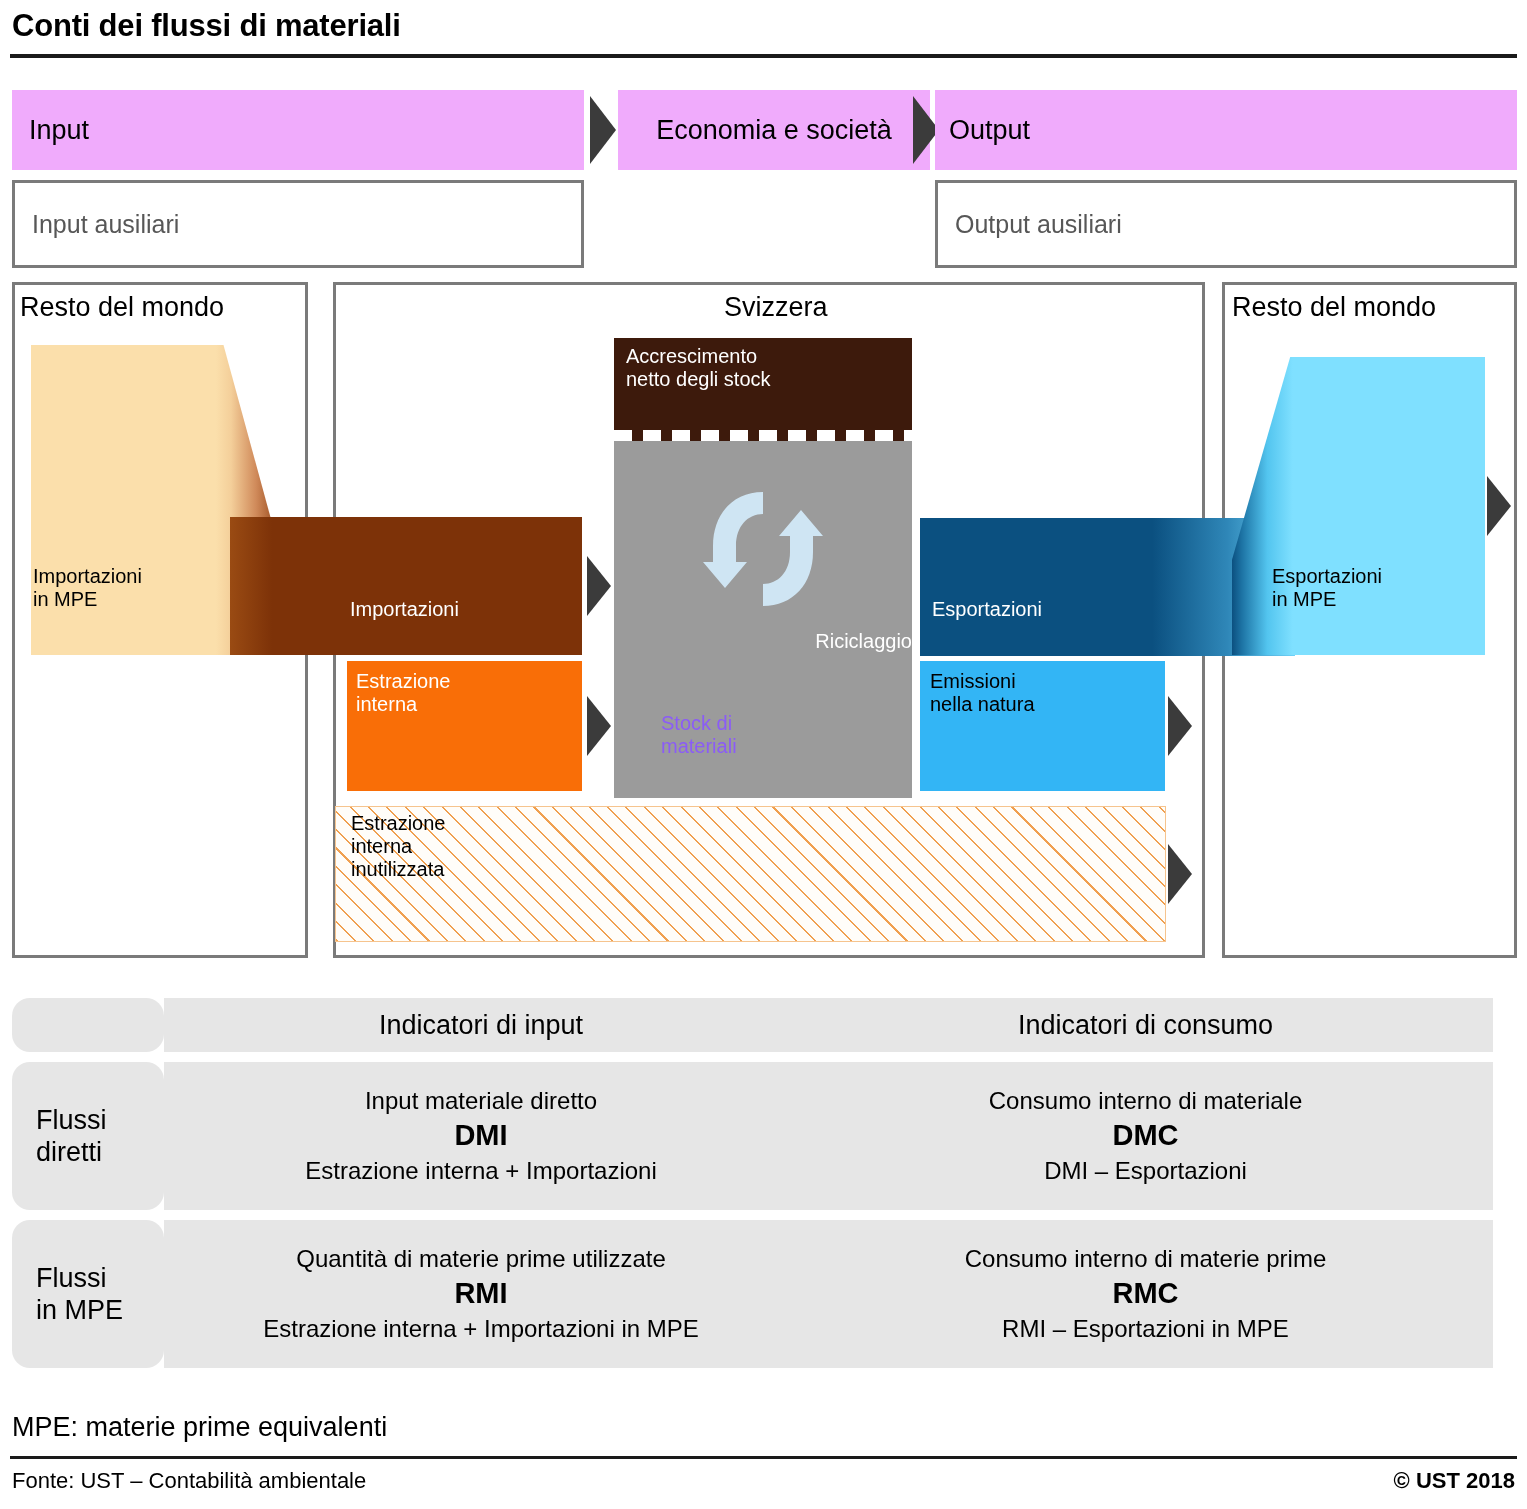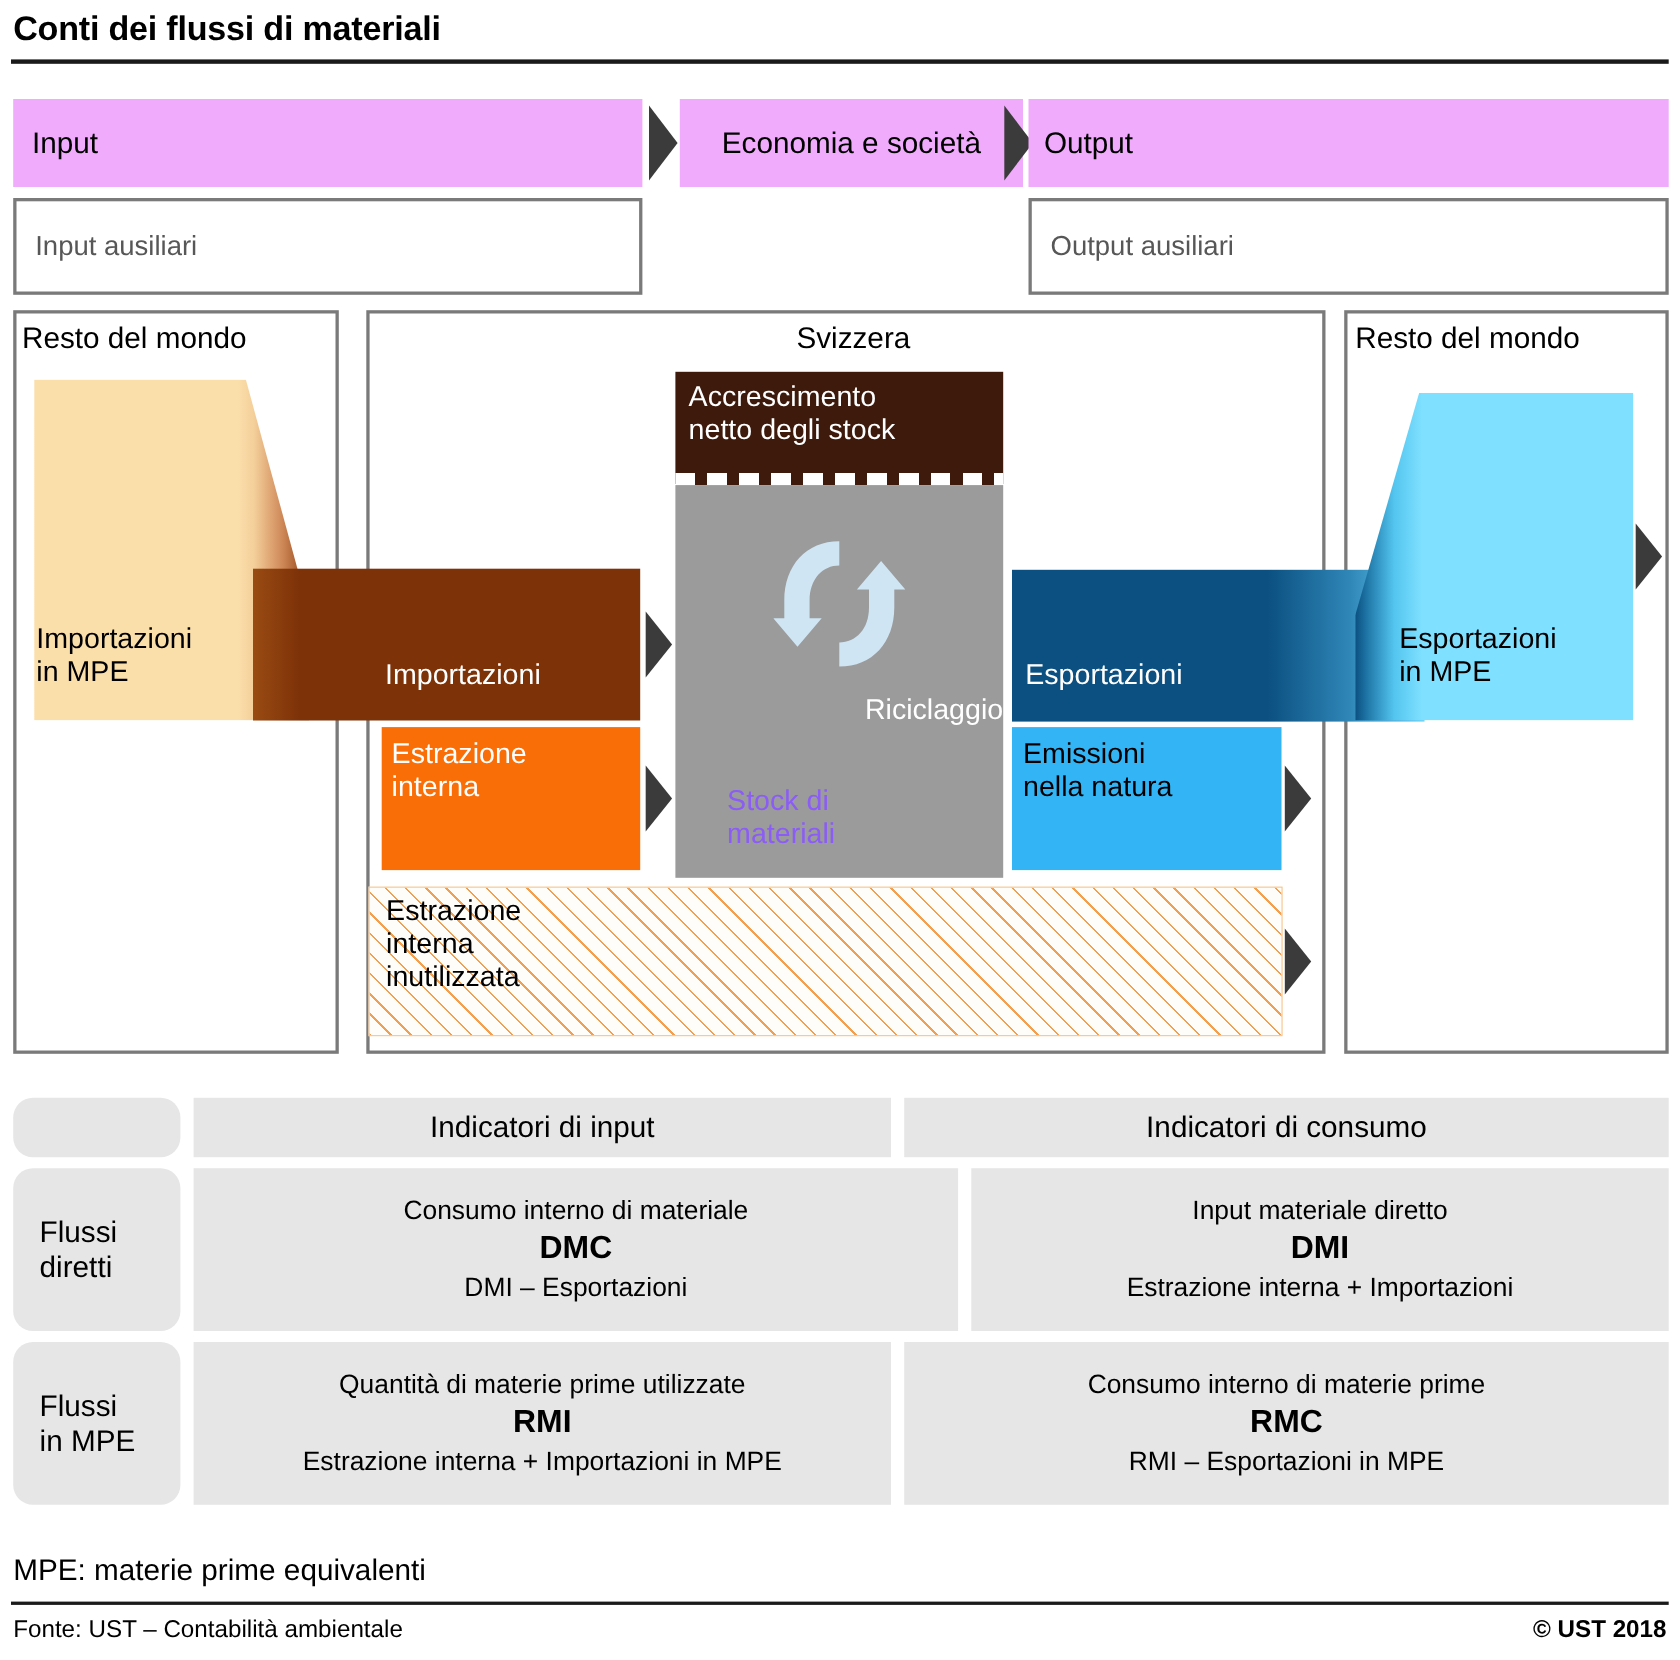--- a/index.html
+++ b/index.html
@@ -63,21 +63,21 @@
   .panel-label {
     position: absolute; font-size: 27px; color: #000; white-space: nowrap;
   }
   #label-world-left  { left: 20px;  top: 292px; }
   #label-swiss       { left: 724px; top: 292px; }
   #label-world-right { left: 1232px; top: 292px; }
 
   
   .flow { position: absolute; }
   .flow-text {
-    position: absolute; font-size: 26px; line-height: 1.16;
+    position: absolute; font-size: 20px; line-height: 1.16;
   }
 
   
   #imp-mpe {
     left: 31px; top: 345px; width: 250px; height: 310px;
     background: linear-gradient(to right, #fbdfab 0%, #fbdfab 74%, #f4cf9a 80%, #d08a5a 90%, #8f3f12 100%);
     clip-path: polygon(0 0, 77% 0, 100% 68%, 100% 100%, 0 100%);
   }
   #imp-mpe-text { left: 33px; top: 565px; }
 
@@ -164,21 +164,21 @@
   #farrow-imp    { left: 587px;  top: 556px; }
   #farrow-estr   { left: 587px;  top: 696px; }
   #farrow-emis   { left: 1168px; top: 696px; }
   #farrow-inut   { left: 1168px; top: 844px; }
   #farrow-espmpe { left: 1487px; top: 476px; }
 
   
   #ind-table {
     position: absolute; left: 12px; top: 998px; width: 1505px;
   }
-  .tbl-row { display: flex; gap: 12px; margin-bottom: 10px; }
+  .tbl-row { display: flex; gap: 0; margin-bottom: 10px; }
   .cell {
     background: #e6e6e6;
     display: flex; flex-direction: column;
     align-items: center; justify-content: center;
     text-align: center;
   }
   .cell-blank { background: #e6e6e6; }
   .c-rowhdr { width: 152px; border-radius: 18px; }
   .c-mid    { width: 634px; }
   .c-right  { width: 695px; }
@@ -276,30 +276,30 @@
   <div class="tbl-row hdr-row">
     <div class="cell c-rowhdr cell-blank"></div>
     <div class="cell c-mid">Indicatori di input</div>
     <div class="cell c-right">Indicatori di consumo</div>
   </div>
 
   <div class="tbl-row body-row">
     <div class="cell c-rowhdr">
       <div class="rowhdr-text">Flussi<br>diretti</div>
     </div>
+    <div class="cell c-mid">
+      <div class="cell-top">Input materiale diretto</div>
+      <div class="cell-code">DMI</div>
+      <div class="cell-sub">Estrazione interna + Importazioni</div>
+    </div>
     <div class="cell c-right">
       <div class="cell-top">Consumo interno di materiale</div>
       <div class="cell-code">DMC</div>
       <div class="cell-sub">DMI – Esportazioni</div>
     </div>
-    <div class="cell c-mid">
-      <div class="cell-top">Input materiale diretto</div>
-      <div class="cell-code">DMI</div>
-      <div class="cell-sub">Estrazione interna + Importazioni</div>
-    </div>
   </div>
 
   <div class="tbl-row body-row">
     <div class="cell c-rowhdr">
       <div class="rowhdr-text">Flussi<br>in MPE</div>
     </div>
     <div class="cell c-mid">
       <div class="cell-top">Quantità di materie prime utilizzate</div>
       <div class="cell-code">RMI</div>
       <div class="cell-sub">Estrazione interna + Importazioni in MPE</div>

